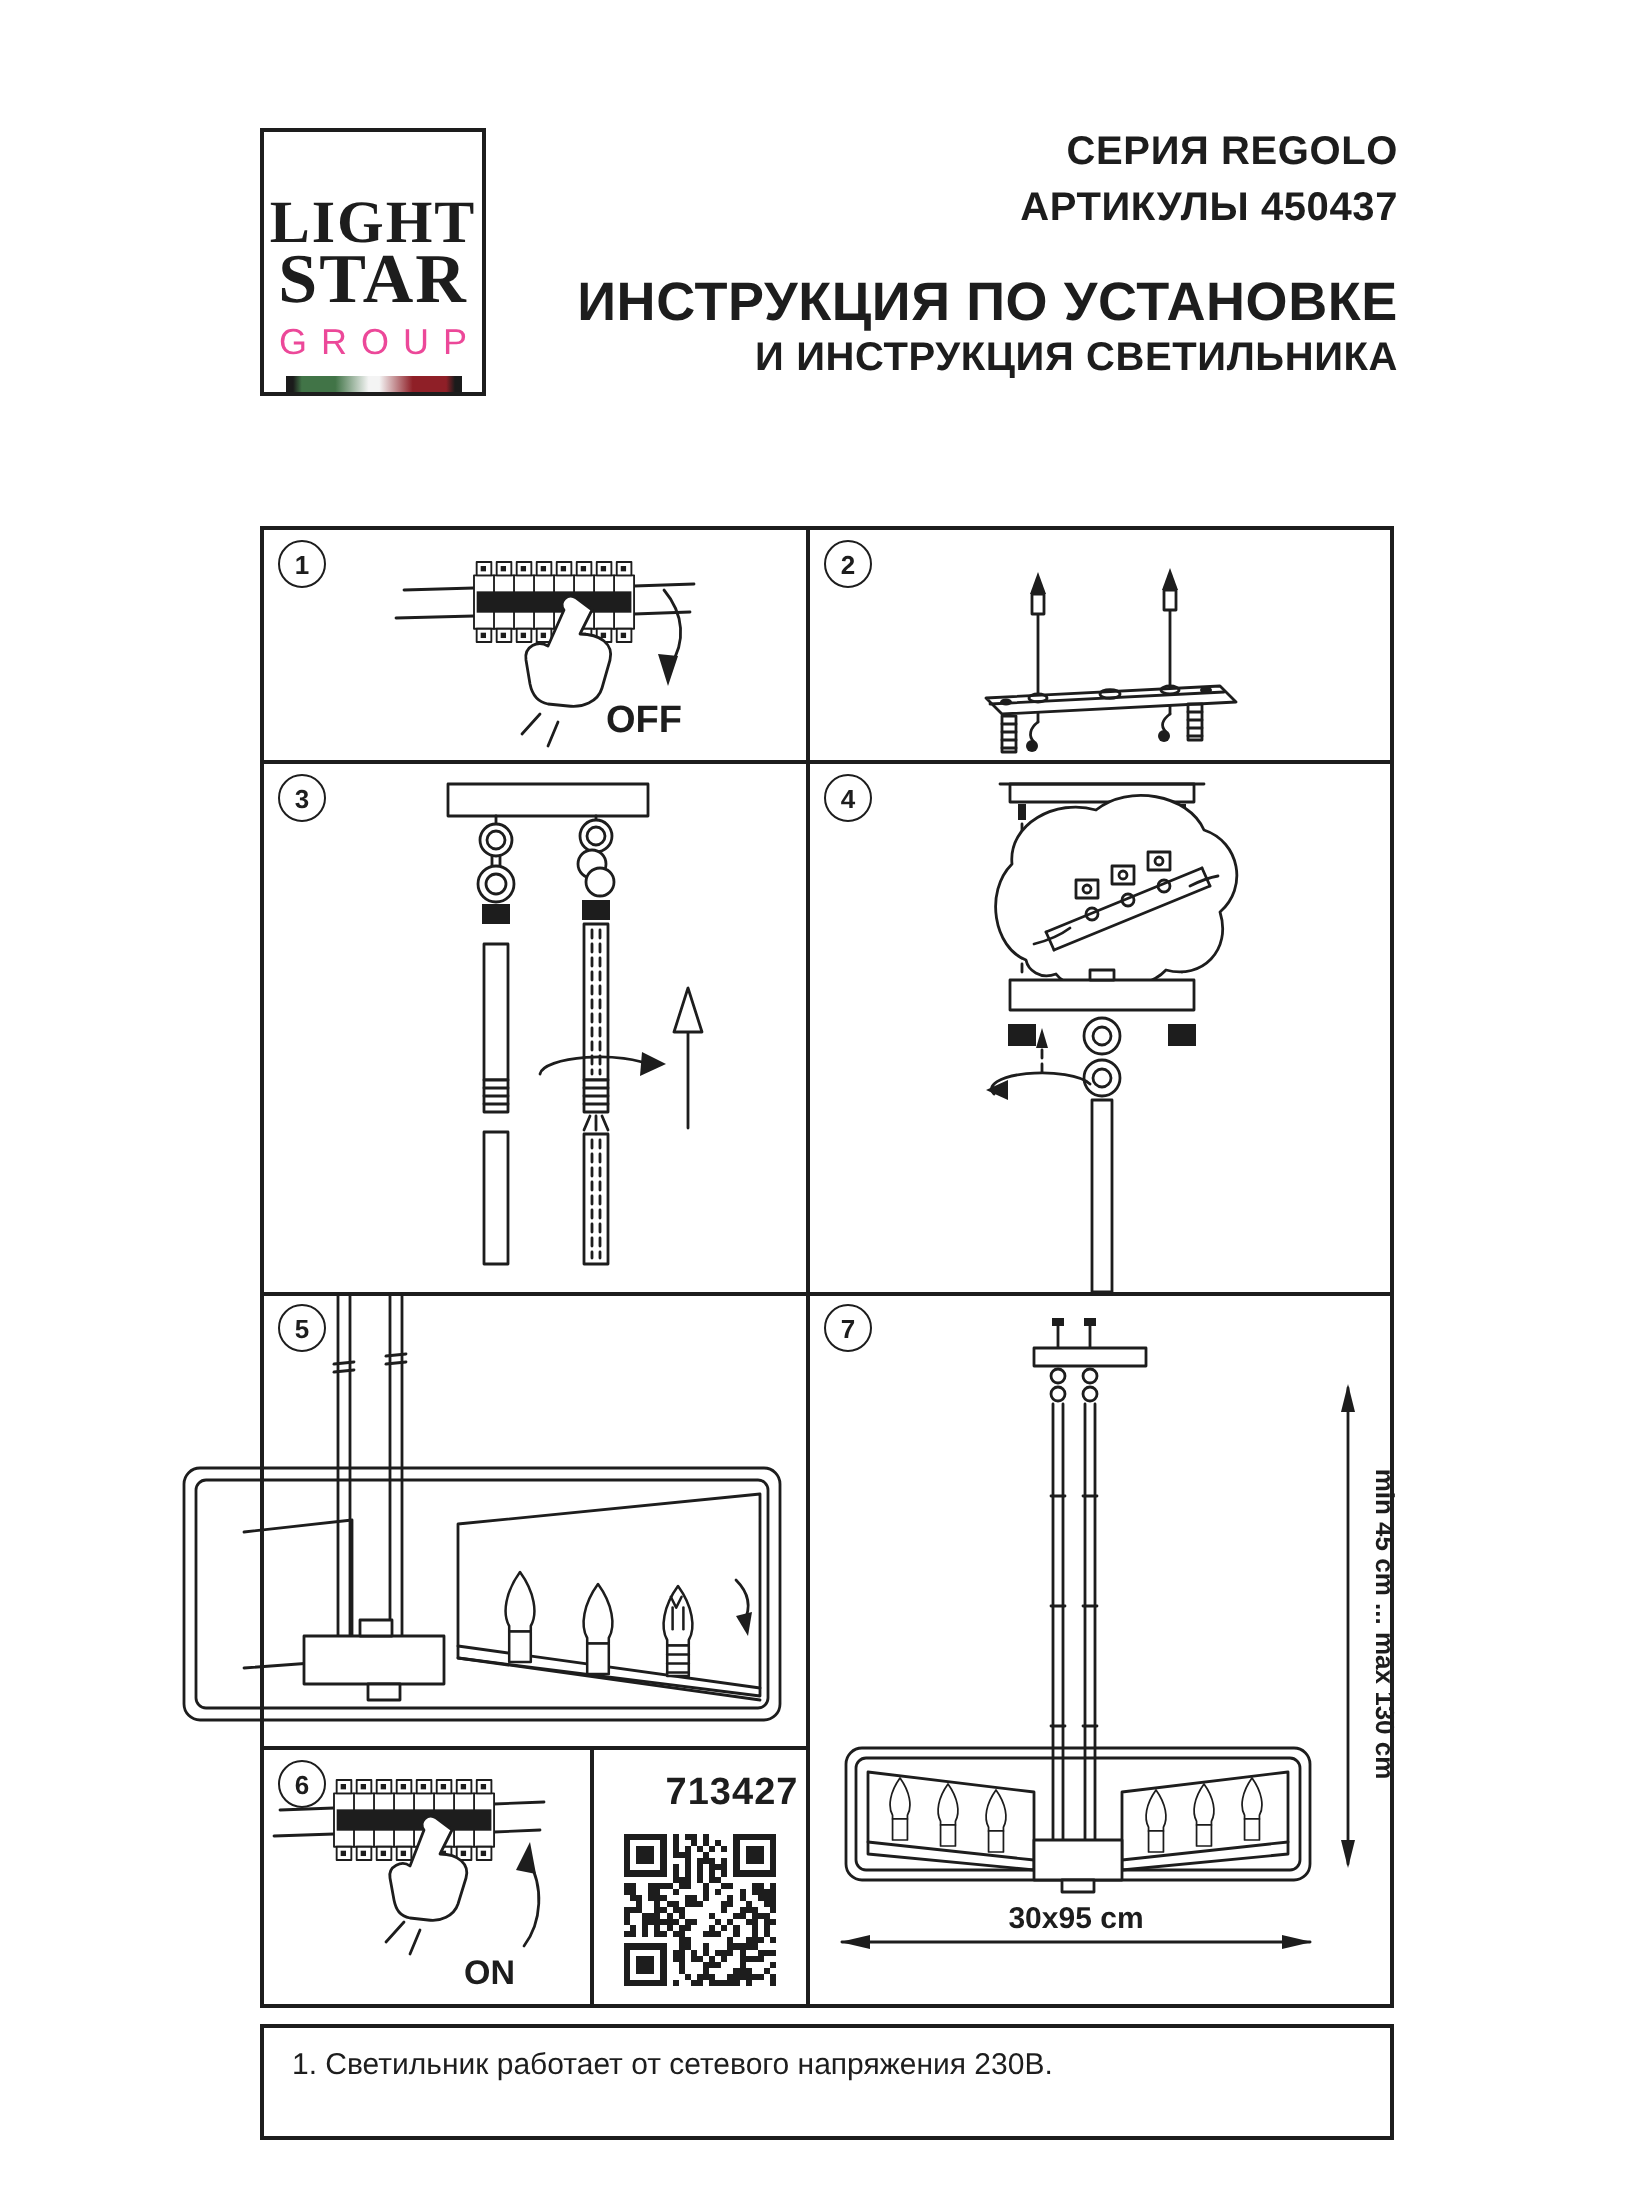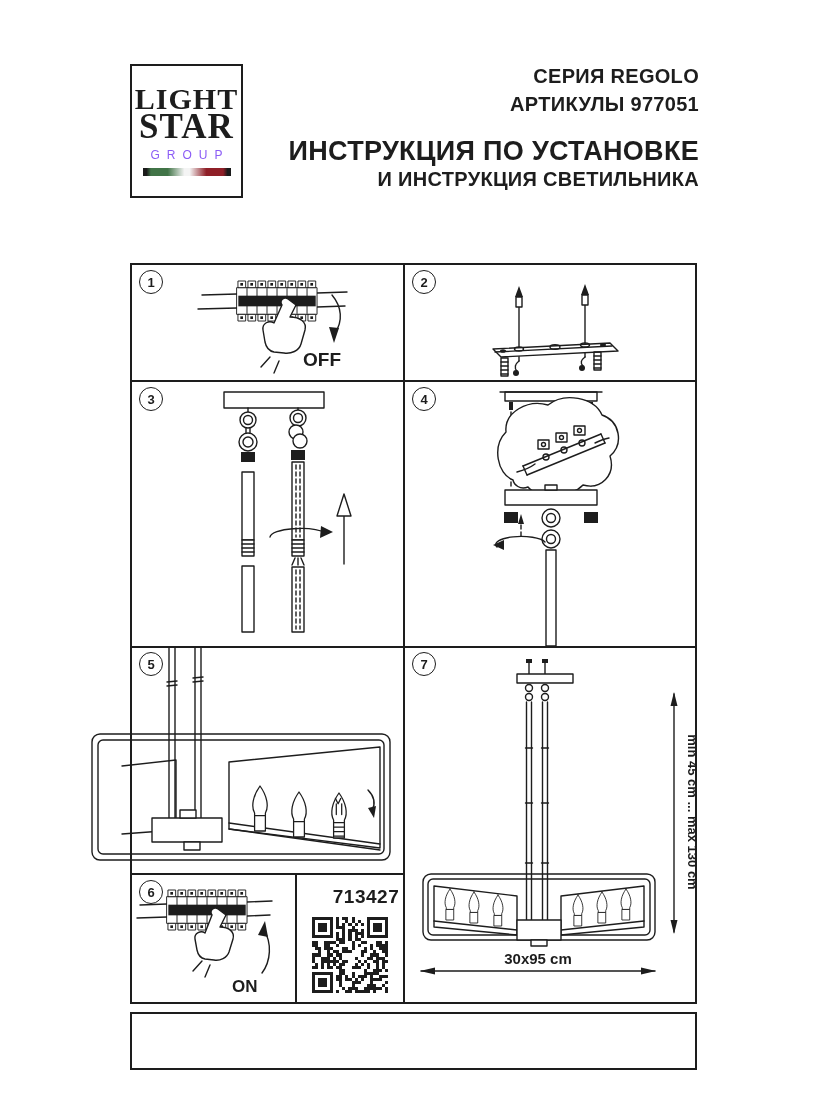--- a/index.html
+++ b/index.html
@@ -2,26 +2,26 @@
 <html><head>
 <meta charset="utf-8">
 <style>
   html,body{margin:0;padding:0;background:#ffffff;}
   .page{position:relative;width:826px;height:1100px;background:#fff;overflow:hidden;
         font-family:"Liberation Sans",sans-serif;color:#1d1d1d;}
   .abs{position:absolute;}
 
   
   .logo-box{left:130px;top:64px;width:113px;height:134px;border:2px solid #1d1d1d;
-            display:flex;flex-direction:column;align-items:center;justify-content:center;
+            display:flex;flex-direction:column;align-items:center;justify-content:flex-end;
             box-sizing:border-box;background:#fff;}
   .logo-word{font-family:"Liberation Serif",serif;font-weight:700;line-height:.88;letter-spacing:1px;}
   .logo-l1{font-size:30px;}
   .logo-l2{font-size:35px;}
-  .logo-group{font-size:12px;letter-spacing:7px;margin:5px 0 0 7px;color:#8b5cf6;}
+  .logo-group{font-size:18px;letter-spacing:7px;margin:5px 0 0 7px;color:#ec4899;}
   .logo-flag{width:88px;height:8px;margin-top:6px;}
 
   
   .hdr{right:127px;top:62px;text-align:right;font-weight:700;}
   .hdr-small{font-size:20px;line-height:28px;letter-spacing:.3px;}
   .hdr-big{font-size:27px;line-height:28px;margin-top:19px;letter-spacing:.3px;}
 
   
   .grid{left:130px;top:263px;width:567px;height:741px;border:2px solid #1d1d1d;
         box-sizing:border-box;background:#fff;}
@@ -104,21 +104,21 @@
 
   <div class="abs logo-box">
     <div class="logo-word logo-l1">LIGHT</div>
     <div class="logo-word logo-l2">STAR</div>
     <div class="logo-group">GROUP</div>
     <div class="logo-flag" style="background:linear-gradient(90deg,#1b1b1b 0%,#1b1b1b 4%,#417447 9%,#417447 28%,#f4f4f4 47%,#f4f4f4 53%,#8f1f27 72%,#8f1f27 91%,#1b1b1b 96%,#1b1b1b 100%);"></div>
   </div>
 
   <div class="abs hdr">
     <div class="hdr-small">СЕРИЯ REGOLO</div>
-    <div class="hdr-small">АРТИКУЛЫ 977051</div>
+    <div class="hdr-small">АРТИКУЛЫ 450437</div>
     <div class="hdr-big">ИНСТРУКЦИЯ ПО УСТАНОВКЕ</div>
     <div class="hdr-small">И ИНСТРУКЦИЯ СВЕТИЛЬНИКА</div>
   </div>
 
   <div class="abs grid">
 
     <div class="gl" style="left:271px;top:0;width:2px;height:737px;"></div>
     <div class="gl" style="left:0;top:115px;width:563px;height:2px;"></div>
     <div class="gl" style="left:0;top:381px;width:563px;height:2px;"></div>
     <div class="gl" style="left:0;top:608px;width:273px;height:2px;"></div>
@@ -583,15 +583,16 @@
       <polygon class="f" points="265.5,272 272.5,272 269,286"></polygon>
       <text font-size="13" text-anchor="middle" transform="translate(283,164) rotate(90)">min 45 cm ... max 130 cm</text>
       <line x1="16" y1="323" x2="250" y2="323"></line>
       <polygon class="f" points="30,319.5 30,326.5 15,323"></polygon>
       <polygon class="f" points="236,319.5 236,326.5 251,323"></polygon>
       <text x="133" y="316" font-size="15" text-anchor="middle">30x95 cm</text>
     </svg>
   </div>
 
   <div class="abs notes">
+    <div>1. Светильник работает от сетевого напряжения 230В.</div>
   </div>
 
 </div>
 
 </body></html>

